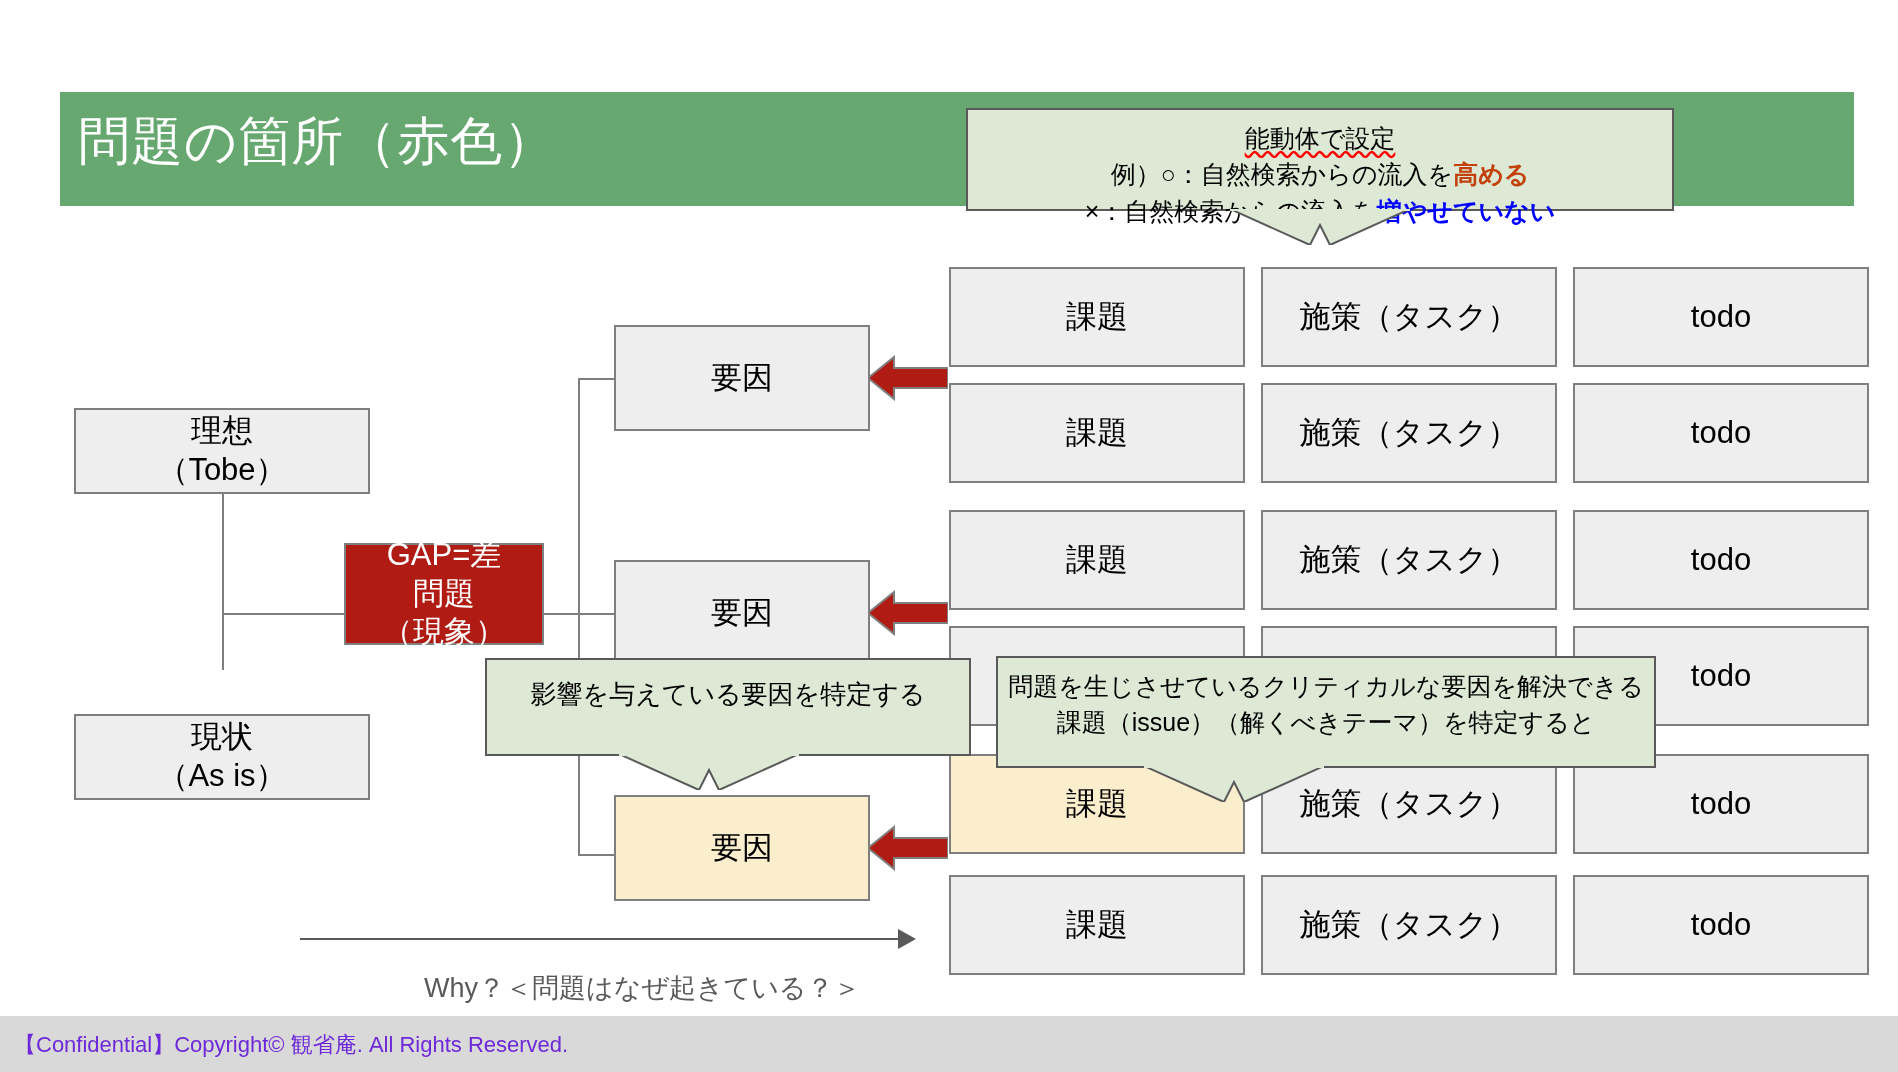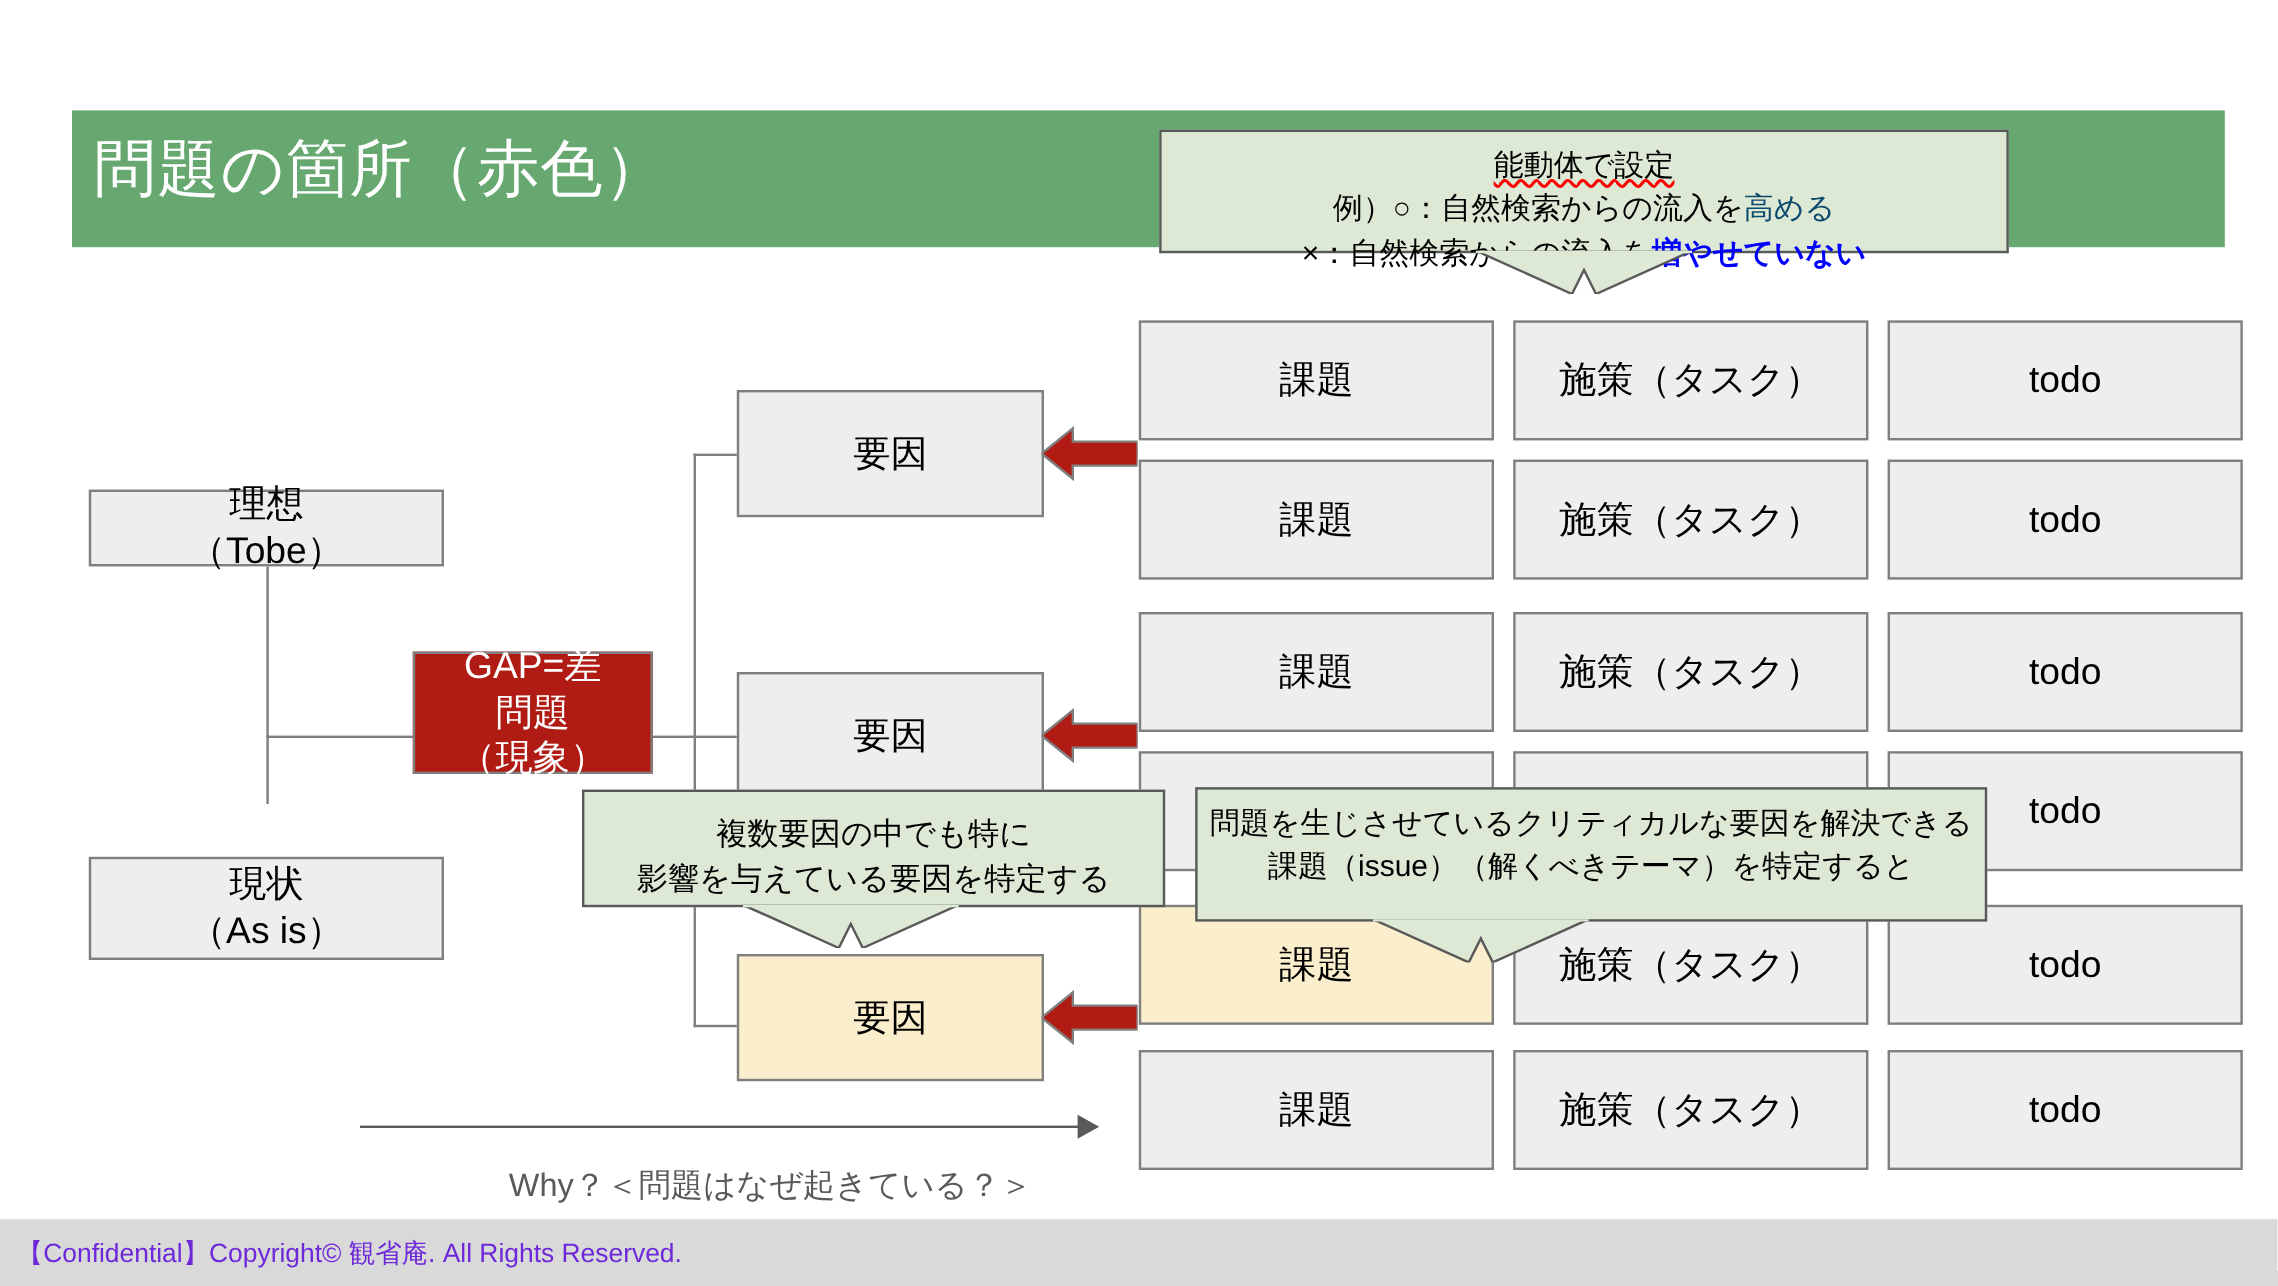--- a/index.html
+++ b/index.html
@@ -88,21 +88,21 @@
   .callout .tail {
     position: absolute;
     left: 50%;
     transform: translateX(-50%);
     top: 100%;
     width: 180px;
     height: 36px;
   }
   .callout .tail svg { display: block; }
 
-  .c-red  { color: #0c4a6e; font-weight: normal; }
+  .c-red  { color: #c2410c; font-weight: bold; }
   .c-blue { color: #0000ff; font-weight: bold; }
 
   .squiggle {
     text-decoration: underline wavy #ff0000;
     text-decoration-skip-ink: none;
     text-underline-offset: 3px;
   }
 
   
   .why-line {
@@ -155,21 +155,21 @@
 <div class="line hline" style="left:540px; top:613px; width:40px;"></div>
 
 <div class="line vline" style="left:578px; top:378px; height:478px;"></div>
 
 <div class="line hline" style="left:578px; top:378px; width:40px;"></div>
 
 <div class="line hline" style="left:578px; top:613px; width:40px;"></div>
 
 <div class="line hline" style="left:578px; top:854px; width:40px;"></div>
 
-<div class="node" style="left:74px; top:408px; width:296px; height:64px;">
+<div class="node" style="left:74px; top:408px; width:296px; height:86px;">
   <div>
     <div>理想</div>
     <div>（Tobe）</div>
   </div>
 </div>
 
 <div class="node" style="left:74px; top:714px; width:296px; height:86px;">
   <div>
     <div>現状</div>
     <div>（As is）</div>
@@ -282,21 +282,20 @@
   </div>
   <div class="tail">
     <svg width="180" height="36" viewBox="0 0 180 36">
       <polygon points="0,0 180,0 100,36 90,16 80,36" fill="#dde8d5" stroke="#595959" stroke-width="2"></polygon>
       <line x1="0" y1="0" x2="180" y2="0" stroke="#dde8d5" stroke-width="4"></line>
     </svg>
   </div>
 </div>
 
 <div class="callout" style="left:485px; top:658px; width:486px; height:98px; padding-top:16px; font-size:26px;">
-  <div>複数要因の中でも特に</div>
   <div>影響を与えている要因を特定する</div>
   <div class="tail" style="left:46%;">
     <svg width="180" height="36" viewBox="0 0 180 36">
       <polygon points="0,0 180,0 100,36 90,16 80,36" fill="#dde8d5" stroke="#595959" stroke-width="2"></polygon>
       <line x1="0" y1="0" x2="180" y2="0" stroke="#dde8d5" stroke-width="4"></line>
     </svg>
   </div>
 </div>
 
 <div class="callout" style="left:965px; top:656px; width:660px; height:112px; padding-top:10px; font-size:25px; z-index:40;margin-left:31px;">

